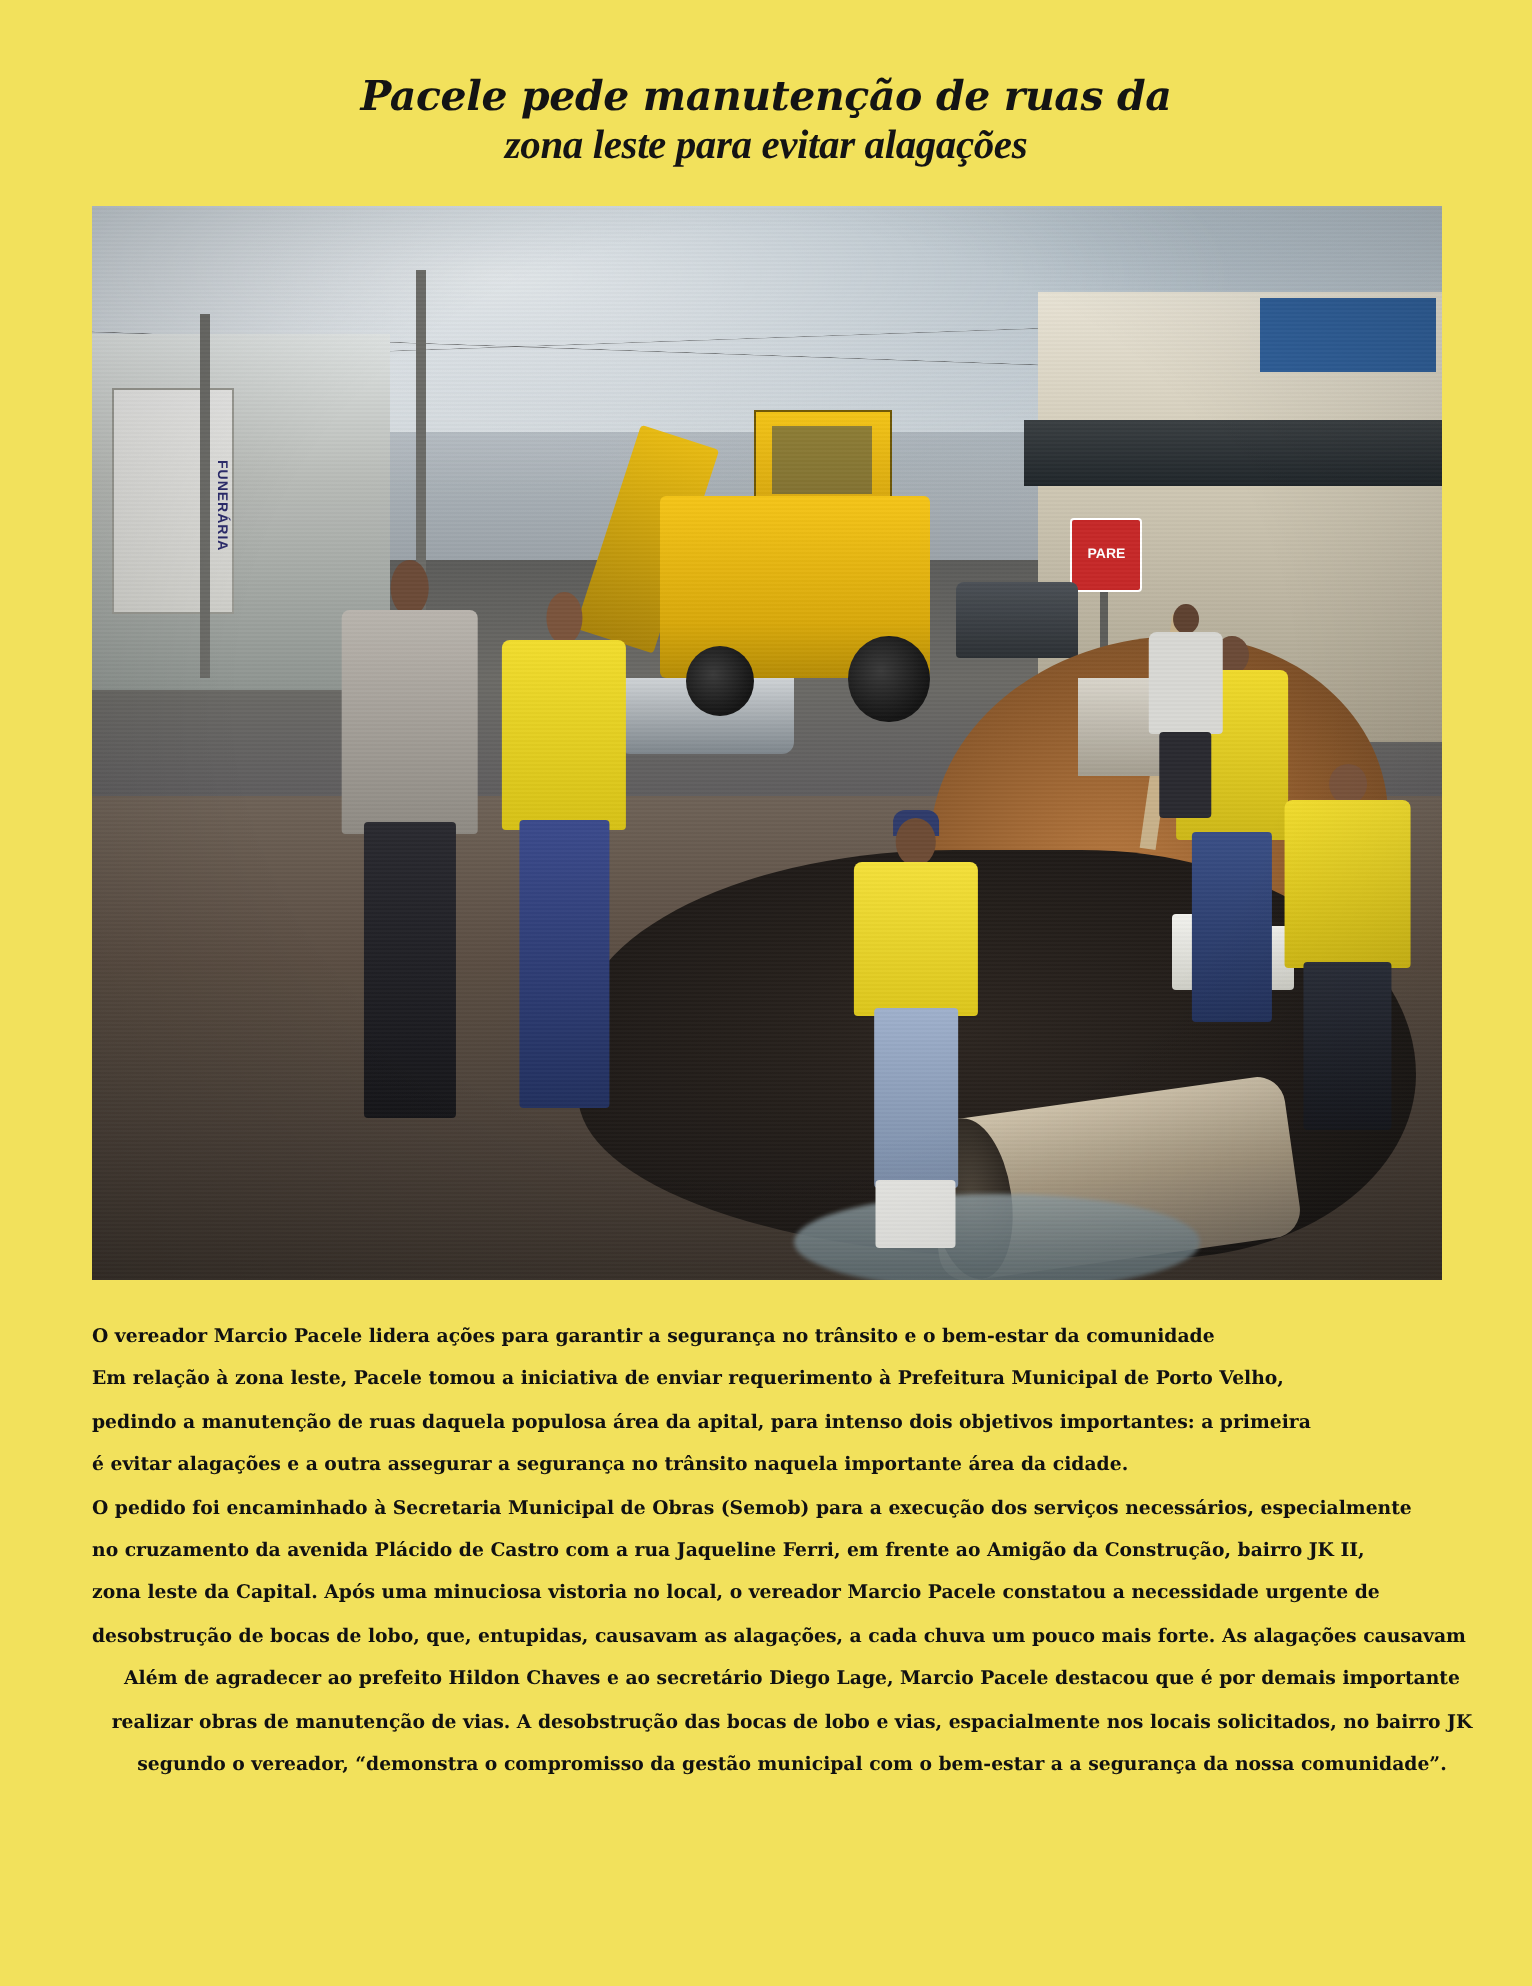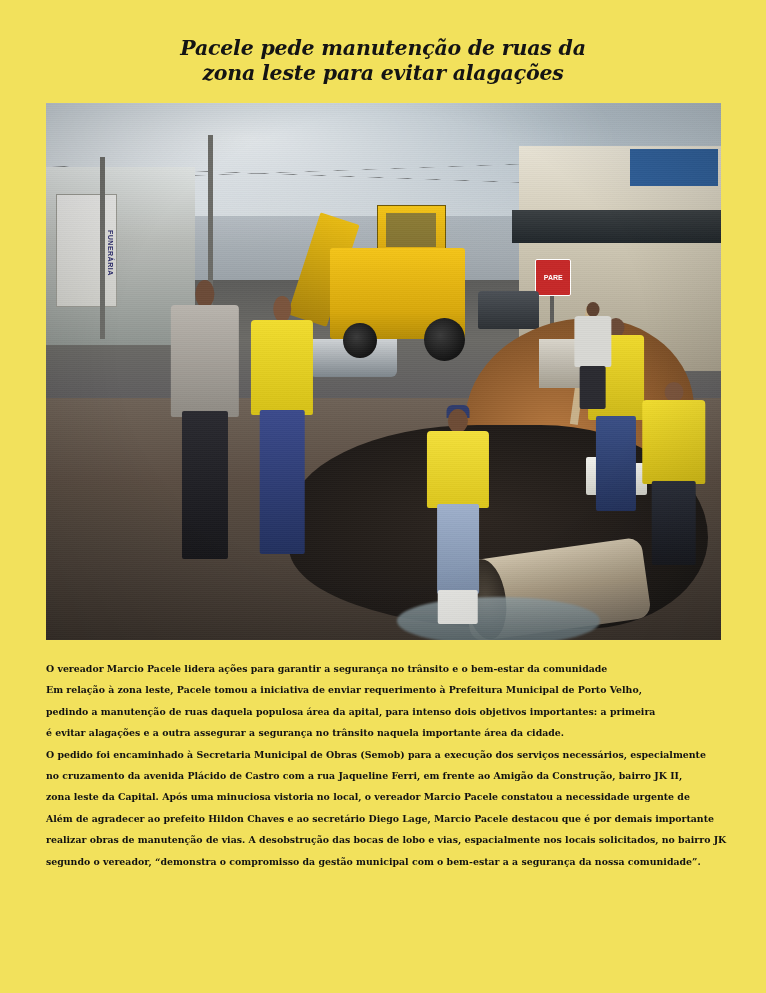--- a/index.html
+++ b/index.html
@@ -29,20 +29,21 @@
     font-family: "DejaVu Serif", serif;
     font-weight: bold;
     font-style: italic;
     font-size: 20.5px;
     line-height: 25px;
     color: #141414;
     letter-spacing: -0.2px;
   }
   .headline .l2 {
     display: block;
+    font-family: Liberation Serif, serif;
   }
   .photo {
     position: absolute;
     left: 46px;
     top: 103px;
     width: 675px;
     height: 537px;
     overflow: hidden;
     background: #7d7d7d;
   }
@@ -271,21 +272,21 @@
     font-weight: bold;
     font-size: 9.4px;
     line-height: 21.4px;
     color: #111;
   }
   .article p {
     margin: 0;
   }
   .para-lead { margin-left: 36px; }
   .para-body { margin-left: 36px; }
-  .para-last { margin-left: 18px; margin-top: 10px; }
+  .para-last { margin-left: 18px; margin-top: 10px; text-align: center; }
 </style>
 </head>
 <body>
 
 <div class="page">
 
   <div class="headline">
     <span>Pacele pede manutenção de ruas da</span>
     <span class="l2">zona leste para evitar alagações</span>
   </div>
@@ -366,18 +367,19 @@
   </div>
 
   <div class="article">
     <p class="para-lead">O vereador Marcio Pacele lidera ações para garantir a segurança no trânsito e o bem-estar da comunidade</p>
     <p class="para-body">Em relação à zona leste, Pacele tomou a iniciativa de enviar requerimento  à Prefeitura Municipal de Porto Velho,</p>
     <p class="para-body">pedindo a manutenção de ruas daquela populosa área da  apital, para intenso dois objetivos importantes: a primeira</p>
     <p class="para-body">é evitar alagações e a outra assegurar a segurança no trânsito naquela importante área da cidade.</p>
     <p class="para-body">   O pedido foi encaminhado à Secretaria Municipal de Obras (Semob) para a execução dos serviços necessários, especialmente</p>
     <p class="para-body">no cruzamento da avenida Plácido de Castro com a rua Jaqueline Ferri, em frente ao Amigão da Construção, bairro JK II,</p>
     <p class="para-body">zona leste da Capital.  Após uma minuciosa vistoria no local, o vereador Marcio Pacele constatou a necessidade urgente de</p>
+    <p class="para-body">desobstrução de bocas de lobo, que, entupidas, causavam as alagações, a cada chuva um pouco mais forte. As alagações causavam</p>
     <p class="para-last">Além de agradecer ao prefeito Hildon Chaves e ao secretário Diego Lage, Marcio Pacele destacou que é por demais importante</p>
     <p class="para-last" style="margin-top:0">realizar obras de manutenção de vias. A desobstrução das bocas de lobo e vias, espacialmente nos locais solicitados, no bairro JK</p>
     <p class="para-last" style="margin-top:0">segundo o vereador, “demonstra o compromisso da gestão municipal com o bem-estar a a segurança da nossa comunidade”.</p>
   </div>
 
 </div>
 
 </body></html>

